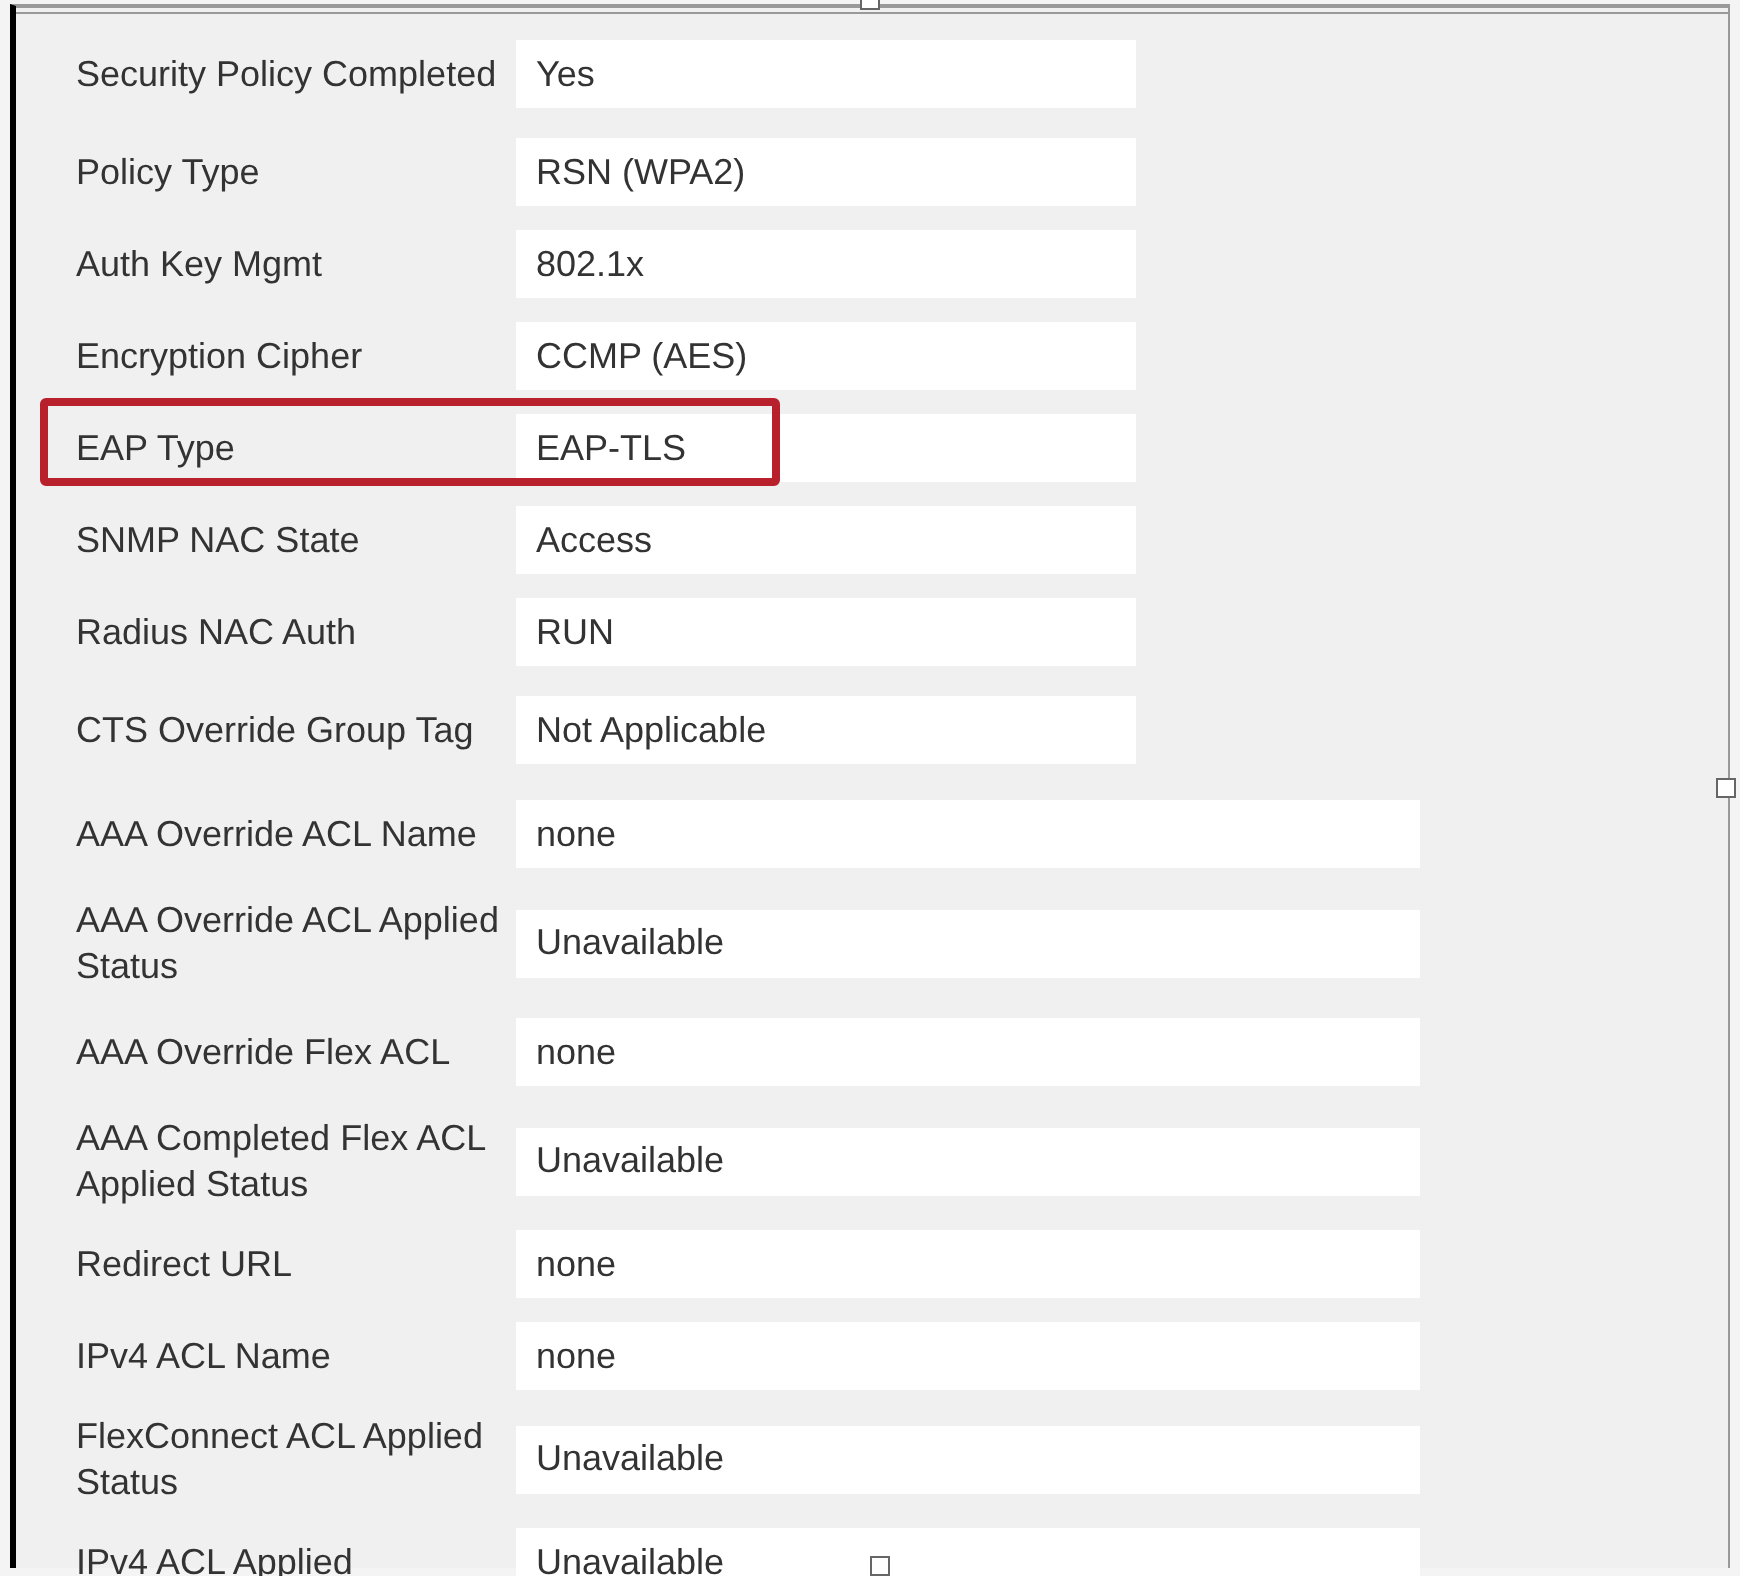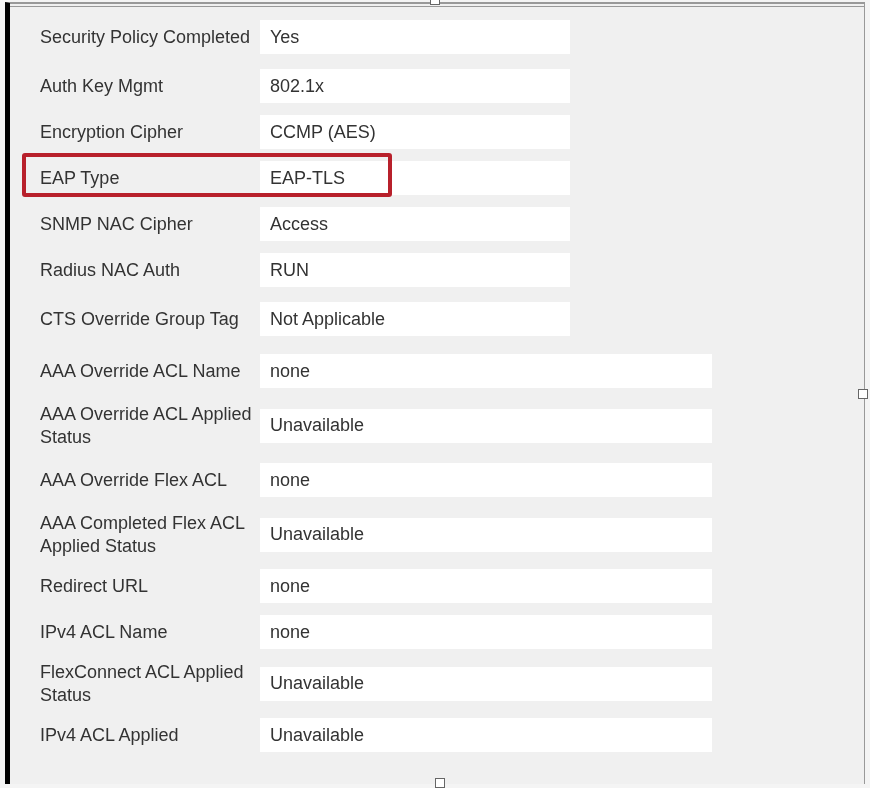--- a/index.html
+++ b/index.html
@@ -9,21 +9,21 @@
     }
     body {
       font-family: Arial, Helvetica, sans-serif;
       background: #f4f4f4;
       color: #333;
       width: 870px;
       height: 788px;
       position: relative;
     }
     .container {
-      border-left: 5px solid #000000;
+      border-left: 3px solid #000000;
       border-right: 1px solid #999;
       border-top: 1px solid #999;
       margin: 2px 5px;
       background: #f0f0f0;
       padding-top: 0;
       height: 782px;
       position: relative;
     }
     .double-line {
       height: 4px;
@@ -89,34 +89,38 @@
 <div class="resize-handle handle-top"></div>
 
 <div class="container">
   <div class="double-line"></div>
   <div id="rows-container">
       <div class="row twoline">
         <div class="label">Security Policy Completed</div>
         <div class="value-box value-short">Yes</div>
       </div>
       <div class="row">
+        <div class="label">Policy Type</div>
+        <div class="value-box value-short">RSN (WPA2)</div>
+      </div>
+      <div class="row">
         <div class="label">Auth Key Mgmt</div>
         <div class="value-box value-short">802.1x</div>
       </div>
       <div class="row">
         <div class="label">Encryption Cipher</div>
         <div class="value-box value-short">CCMP (AES)</div>
       </div>
       <div class="row">
         <div class="label">EAP Type</div>
         <div class="value-box value-short">EAP-TLS</div>
         <div class="highlight-box" style="left: 12px; top: -2px; width: 370px; height: 44px;"></div>
       </div>
       <div class="row">
-        <div class="label">SNMP NAC Cipher</div>
+        <div class="label">SNMP NAC State</div>
         <div class="value-box value-short">Access</div>
       </div>
       <div class="row">
         <div class="label">Radius NAC Auth</div>
         <div class="value-box value-short">RUN</div>
       </div>
       <div class="row twoline">
         <div class="label">CTS Override Group Tag</div>
         <div class="value-box value-short">Not Applicable</div>
       </div>

